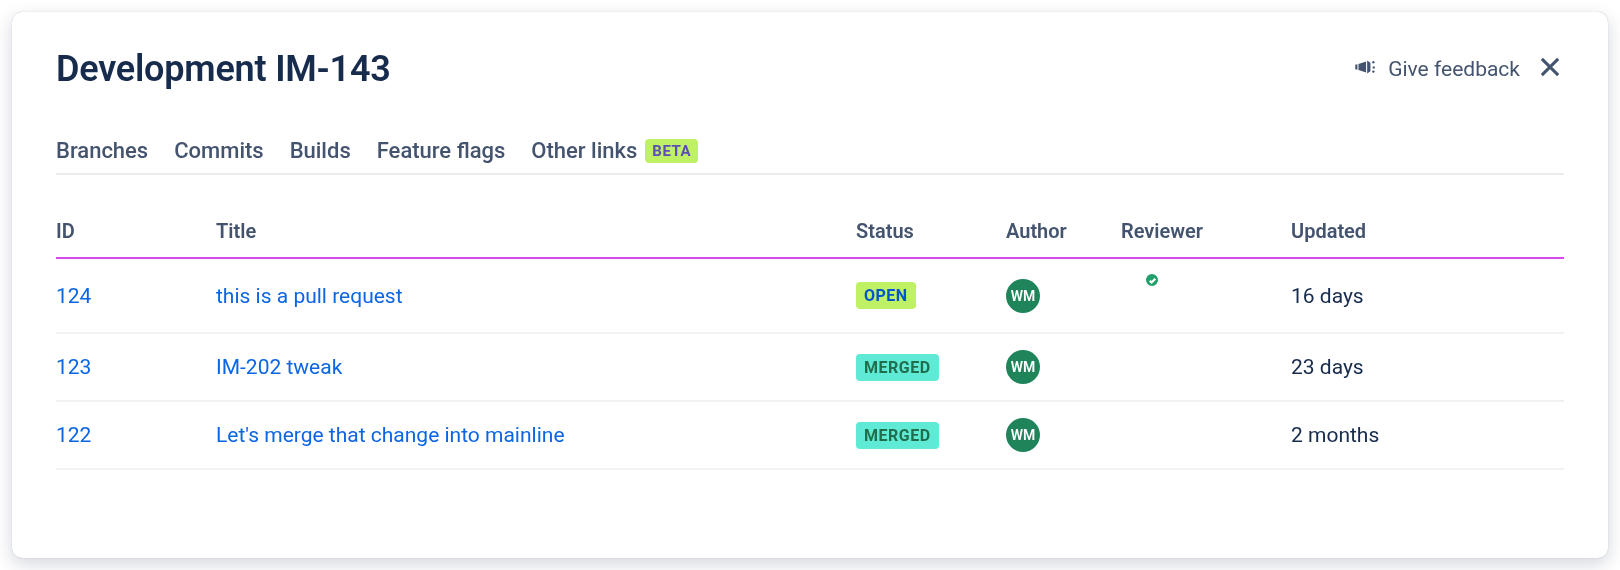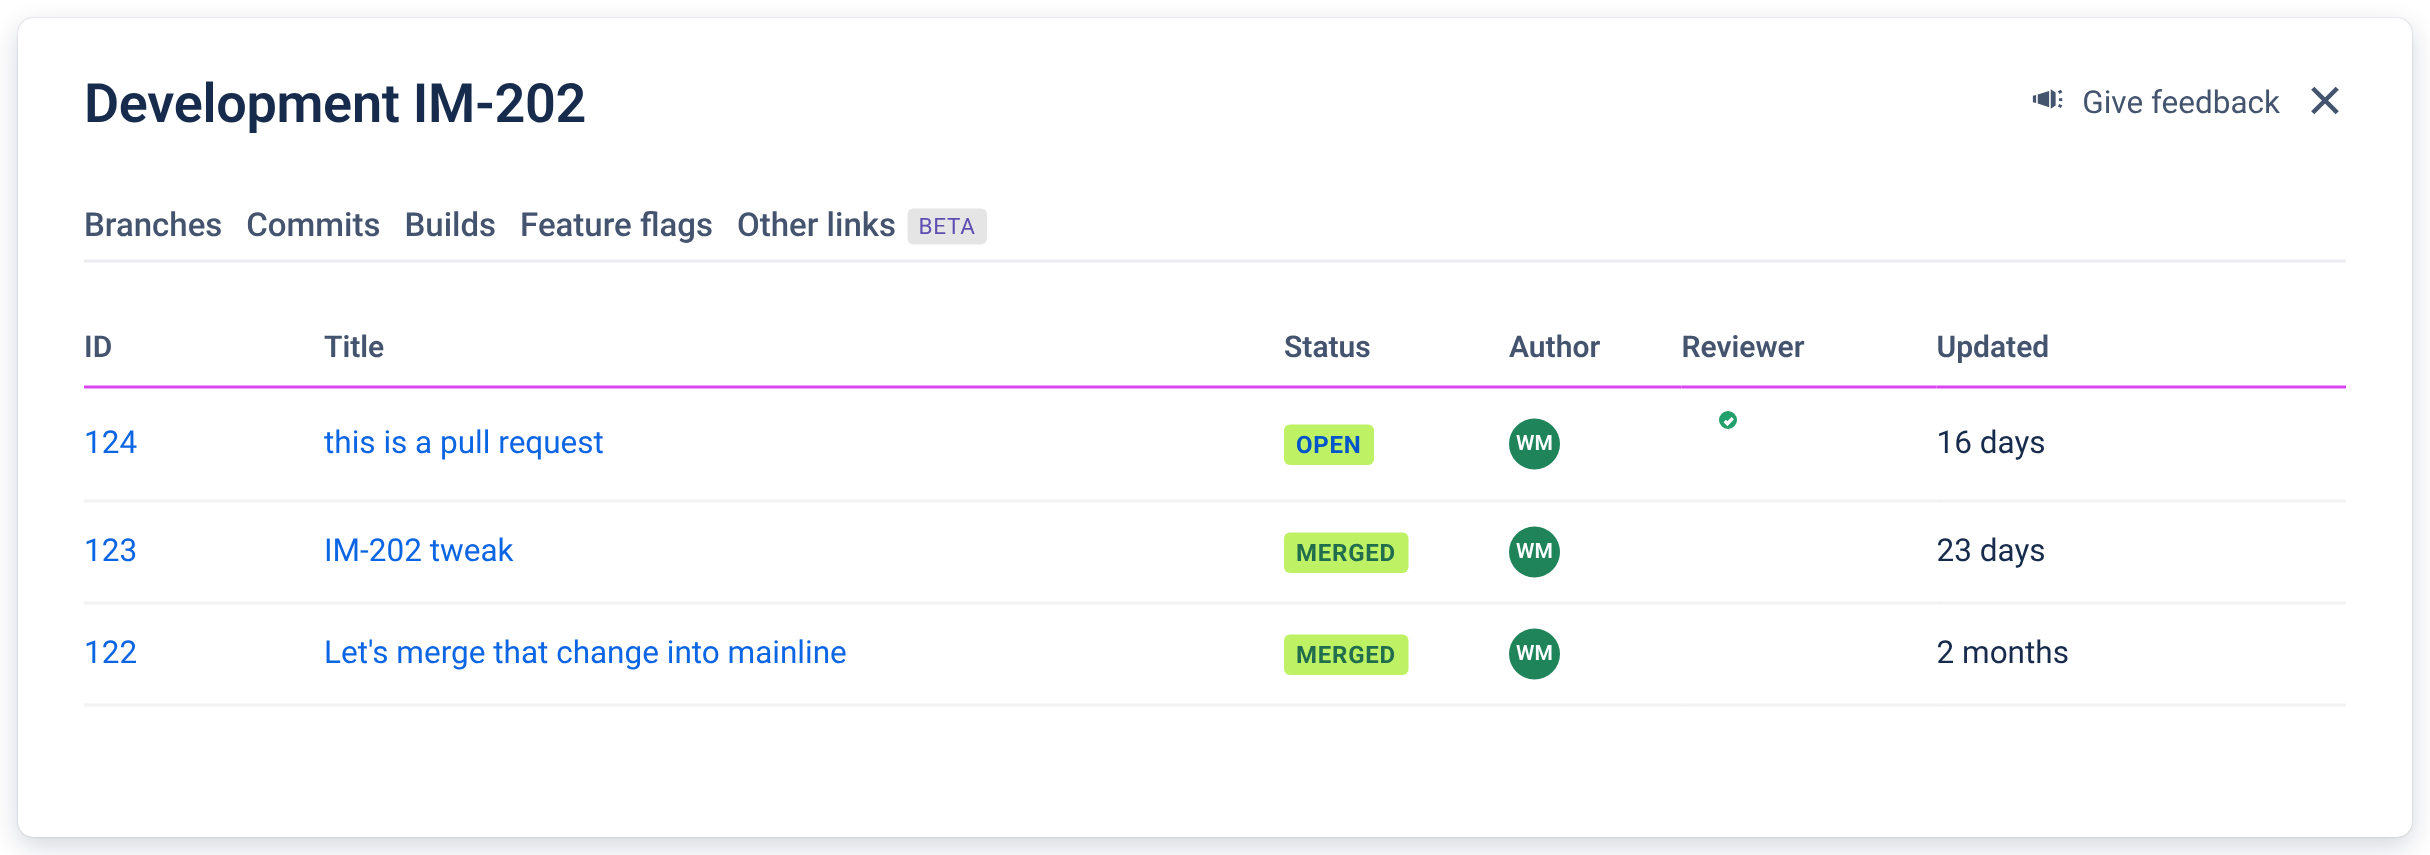--- a/index.html
+++ b/index.html
@@ -47,21 +47,21 @@
   .feedback svg { width: 26px; height: 26px; fill: #44546F; }
   .close-btn {
     cursor: pointer;
     display: flex;
     align-items: center;
     justify-content: center;
   }
   .close-btn svg { width: 28px; height: 28px; stroke: #44546F; stroke-width: 2.6; fill:none; }
   .tabs {
     display: flex;
-    gap: 16px;
+    gap: 26px;
     margin-top: 42px;
     border-bottom: 2px solid #EBECF0;
     text-align: center;
   }
   .tab {
     font-size: 22px;
     font-weight: 500;
     color: #44546F;
     padding: 6px 0 12px 0;
     cursor: pointer;
@@ -69,24 +69,24 @@
     display: flex;
     align-items: center;
     gap: 8px;
     margin-bottom: -2px;
   }
   .tab.active {
     color: #0C66E4;
     border-bottom: 3px solid #0C66E4;
   }
   .beta-badge {
-    background: #e5e5e5;
+    background: #bef264;
     color: #5E4DB2;
     font-size: 15px;
-    font-weight: 400;
+    font-weight: 700;
     padding: 3px 7px;
     border-radius: 4px;
     letter-spacing: 0.5px;
   }
   .table {
     width: 100%;
     margin-top: 30px;
     border-collapse: collapse;
   }
   .table th {
@@ -112,21 +112,21 @@
   .link { color: #0C66E4; cursor: pointer; }
   .status-pill {
     display: inline-block;
     font-size: 16px;
     font-weight: 700;
     padding: 4px 8px;
     border-radius: 4px;
     letter-spacing: 0.5px;
   }
   .status-open { background: #bef264; color: #0055CC; }
-  .status-merged { background: #bef264; color: #216E4E; }
+  .status-merged { background: #5eead4; color: #216E4E; }
   .avatar {
     width: 34px; height: 34px; border-radius: 50%;
     display: inline-flex; align-items: center; justify-content: center;
     font-size: 14px; font-weight: 600; color: #fff;
   }
   .avatar-wm { background: #1F845A; }
   .reviewer-wrap { position: relative; width: 36px; height: 36px; display: inline-block; }
   .avatar-img {
     width: 34px; height: 34px; border-radius: 50%;
     background: radial-gradient(circle at 50% 35%, #e8c9a8 0 40%, #7a5b42 41% 100%);
@@ -139,21 +139,21 @@
   }
   .check-badge svg { width: 9px; height: 9px; stroke: #fff; stroke-width: 2.5; fill: none; }
   .updated-cell { color: #172B4D; font-weight: 400; }
 </style>
 </head>
 <body>
 
 <div class="panel">
 
   <div class="header-row">
-    <h1 class="title">Development IM-202</h1>
+    <h1 class="title">Development IM-143</h1>
     <div class="header-actions">
       <div class="feedback">
         <span>
           <svg viewBox="0 0 24 24">
               <path d="M3 10v4l2 .5V9.5L3 10zm3-.8v5.6l7 2.2V7L6 9.2zM14 6v12l3-2V8l-3-2zm6.2 0.3l-1.8 1 .9 1.6 1.8-1-.9-1.6zm.9 5.2h-2v1.8h2v-1.8zm-2.7 5.1l1.8 1 .9-1.6-1.8-1-.9 1.6z"></path>
             </svg>
         </span>
         <span>Give feedback</span>
       </div>
       <div class="close-btn">

